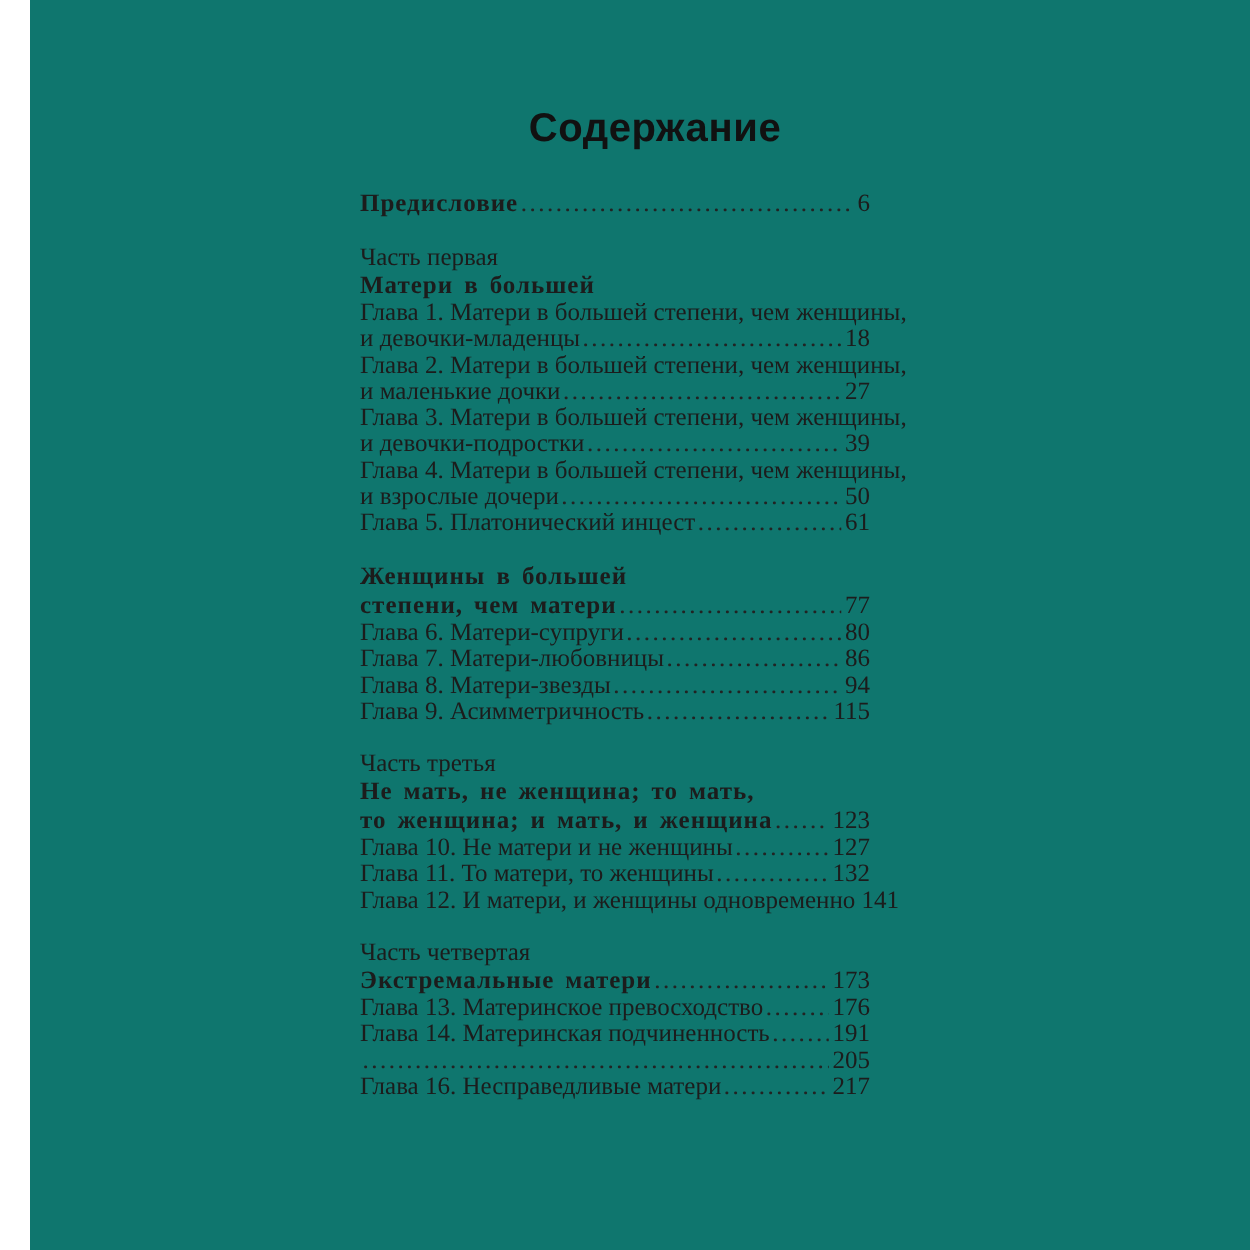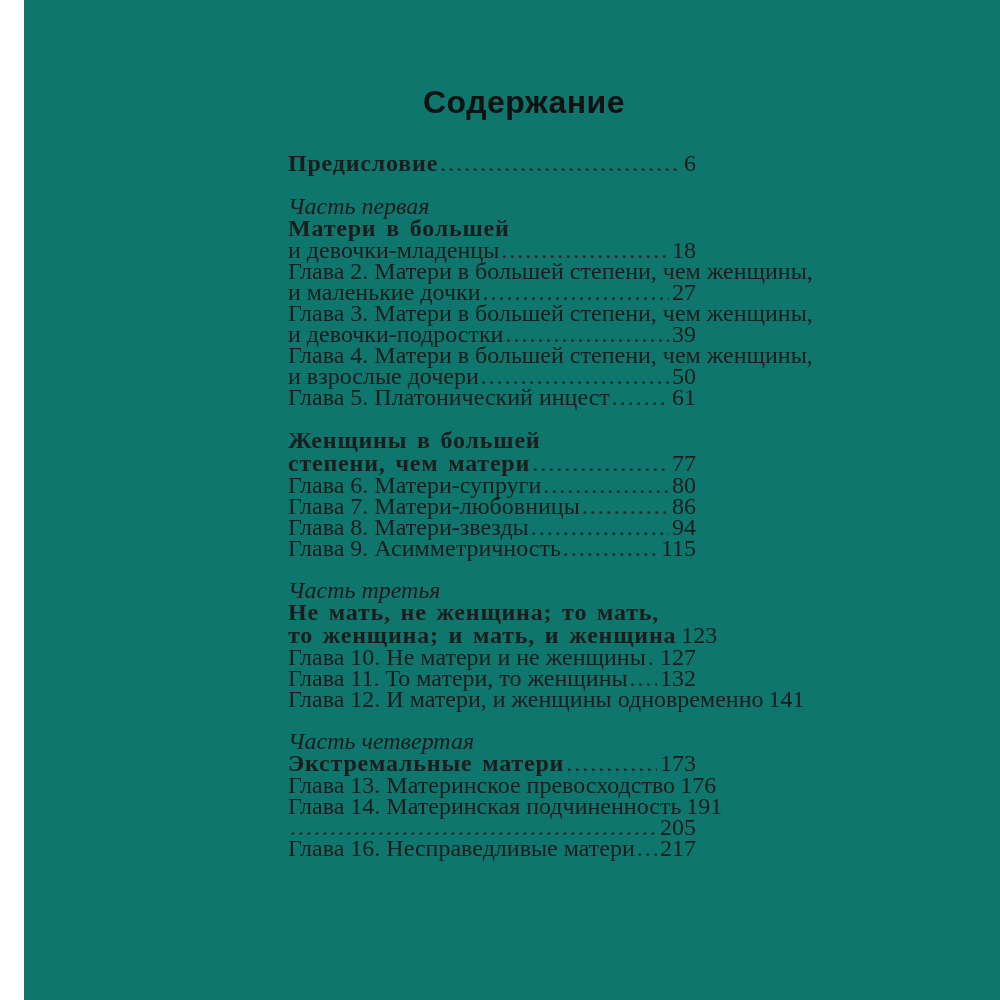--- a/index.html
+++ b/index.html
@@ -27,32 +27,31 @@
     font-size: 32px;
     letter-spacing: 0.5px;
     color: #111111;
   }
   .content {
     position: absolute;
     left: 264px;
     top: 152px;
     width: 408px;
     font-family: "Liberation Serif", "DejaVu Serif", serif;
-    font-size: 24px;
+    font-size: 20px;
     line-height: 21px;
     color: #1c1c1c;
   }
   .toc-block {
     margin-top: 21px;
   }
   .toc-block:first-child {
     margin-top: 0;
   }
   .part-label {
-    font-style: italic;
     line-height: 21px;
   }
   .toc-line {
     display: flex;
     align-items: baseline;
     line-height: 21px;
   }
   .toc-item.bold .toc-line {
     line-height: 23px;
   }
@@ -100,20 +99,23 @@
       </div>
       <div class="toc-block">
         <div class="part-label">Часть первая</div>
         <div class="toc-item bold">
           <div class="toc-line">
             <span class="txt">Матери в большей</span>
           </div>
         </div>
         <div class="toc-item">
           <div class="toc-line">
+            <span class="txt">Глава 1. Матери в большей степени, чем женщины,</span>
+          </div>
+          <div class="toc-line">
             <span class="txt">и девочки-младенцы</span>
             <span class="leader"></span>
             <span class="page-num">18</span>
           </div>
         </div>
         <div class="toc-item">
           <div class="toc-line">
             <span class="txt">Глава 2. Матери в большей степени, чем женщины,</span>
           </div>
           <div class="toc-line">

